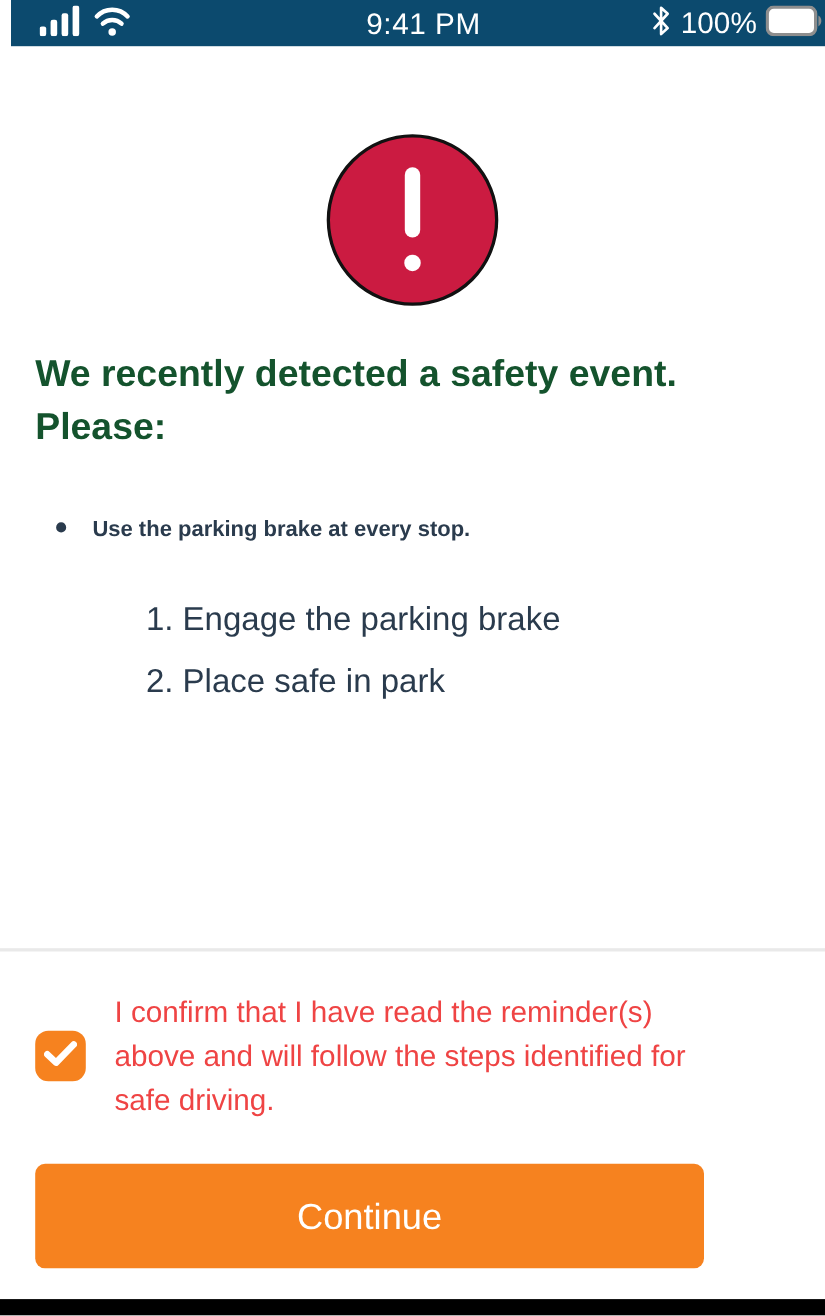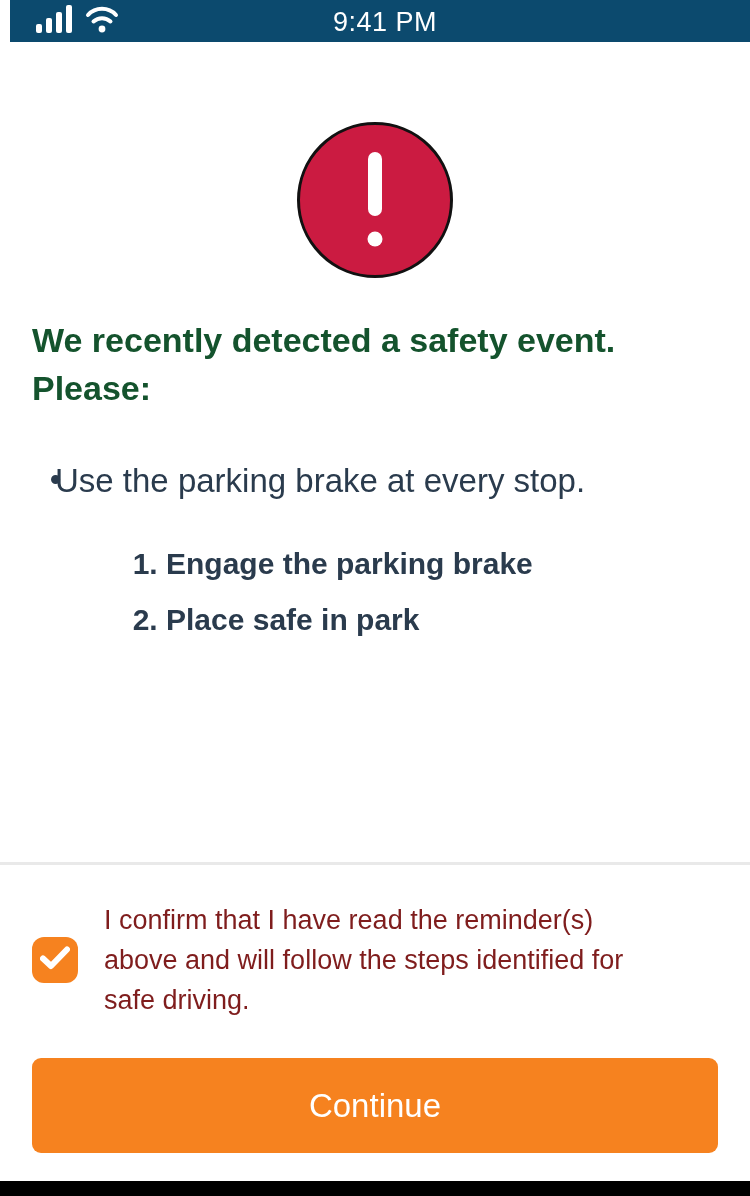--- a/index.html
+++ b/index.html
@@ -35,57 +35,56 @@
   
   .heading {
     position: absolute; top: 316px; left: 32px; width: 686px;
     font-size: 34px; font-weight: 700; line-height: 48px; color: #14532d;
   }
   .reminder-list {
     position: absolute; top: 464px; left: 0; width: 718px;
     list-style: none;
   }
   .reminder-title {
-    padding-left: 55px; position: relative;
-    font-size: 33px; font-weight: 400; line-height: 34px; color: #2A3B4D;
+    padding-left: 84px; position: relative;
+    font-size: 20px; font-weight: 700; line-height: 34px; color: #2A3B4D;
   }
   .reminder-title::before {
     content: "•"; position: absolute; left: 50px; top: -2px;
     font-size: 32px; font-weight: 700;
   }
   .steps-list {
     margin-top: 50px; padding-left: 166px;
   }
   .steps-list li {
     font-size: 30px; line-height: 32px; color: #2A3B4D;
     margin-bottom: 24px;
-    font-weight: bold;
   }
 
   
   .divider {
     position: absolute; top: 862px; left: 0; width: 750px; height: 3px;
     background: #E9E9E9;
   }
   .confirm-row {
     position: absolute; top: 900px; left: 32px; width: 686px;
     display: flex; align-items: center;
   }
   .checkbox {
     width: 46px; height: 46px; border-radius: 12px;
     background: #F6821F; flex: 0 0 auto;
     display: flex; align-items: center; justify-content: center;
     cursor: pointer;
   }
   .confirm-label {
     margin-left: 26px; width: 552px;
-    font-size: 27px; line-height: 40px; color: #7f1d1d;
+    font-size: 27px; line-height: 40px; color: #ef4444;
   }
   .continue-btn {
-    position: absolute; top: 1058px; left: 32px; width: 686px; height: 95px;
+    position: absolute; top: 1058px; left: 32px; width: 608px; height: 95px;
     background: #F6821F; border: none; border-radius: 9px;
     color: #ffffff; font-size: 33px;
     font-family: "Liberation Sans", "DejaVu Sans", sans-serif;
     display: flex; align-items: center; justify-content: center;
     cursor: pointer;
   }
   .bottom-bar {
     position: absolute; bottom: 0; left: 0; width: 750px; height: 15px;
     background: #000000;
   }
@@ -105,20 +104,34 @@
     </span>
     <span>
       <svg width="36" height="28" viewBox="0 0 36 28">
         <path d="M4 10 A19 19 0 0 1 32 10" fill="none" stroke="#fff" stroke-width="4" stroke-linecap="round"></path>
         <path d="M9.5 16.5 A12.5 12.5 0 0 1 26.5 16.5" fill="none" stroke="#fff" stroke-width="4" stroke-linecap="round"></path>
         <circle cx="18" cy="24" r="3.4" fill="#fff"></circle>
       </svg>
     </span>
   </div>
   <div class="sb-time">9:41 PM</div>
+  <div class="sb-right">
+    <span>
+      <svg width="20" height="30" viewBox="0 0 20 30">
+        <path d="M4 8.5 L16 21.5 L10 27 L10 3 L16 8.5 L4 21.5" fill="none" stroke="#fff" stroke-width="2.4" stroke-linejoin="round" stroke-linecap="round"></path>
+      </svg>
+    </span>
+    <span class="sb-pct">100%</span>
+    <span>
+      <svg width="52" height="28" viewBox="0 0 52 28">
+        <rect x="1.5" y="1.5" width="44" height="25" rx="6" fill="#ffffff" stroke="#8E8E8E" stroke-width="3"></rect>
+        <path d="M48 9 A 6 6 0 0 1 48 19 Z" fill="#8E8E8E"></path>
+      </svg>
+    </span>
+  </div>
 </div>
 
 <div class="alert-icon-wrap">
   <span>
     <svg width="158" height="158" viewBox="0 0 158 158">
       <circle cx="79" cy="79" r="76.5" fill="#CB1B41" stroke="#111111" stroke-width="3"></circle>
       <rect x="72" y="31" width="14" height="64" rx="7" fill="#ffffff"></rect>
       <circle cx="79" cy="118" r="7.5" fill="#ffffff"></circle>
     </svg>
   </span>

